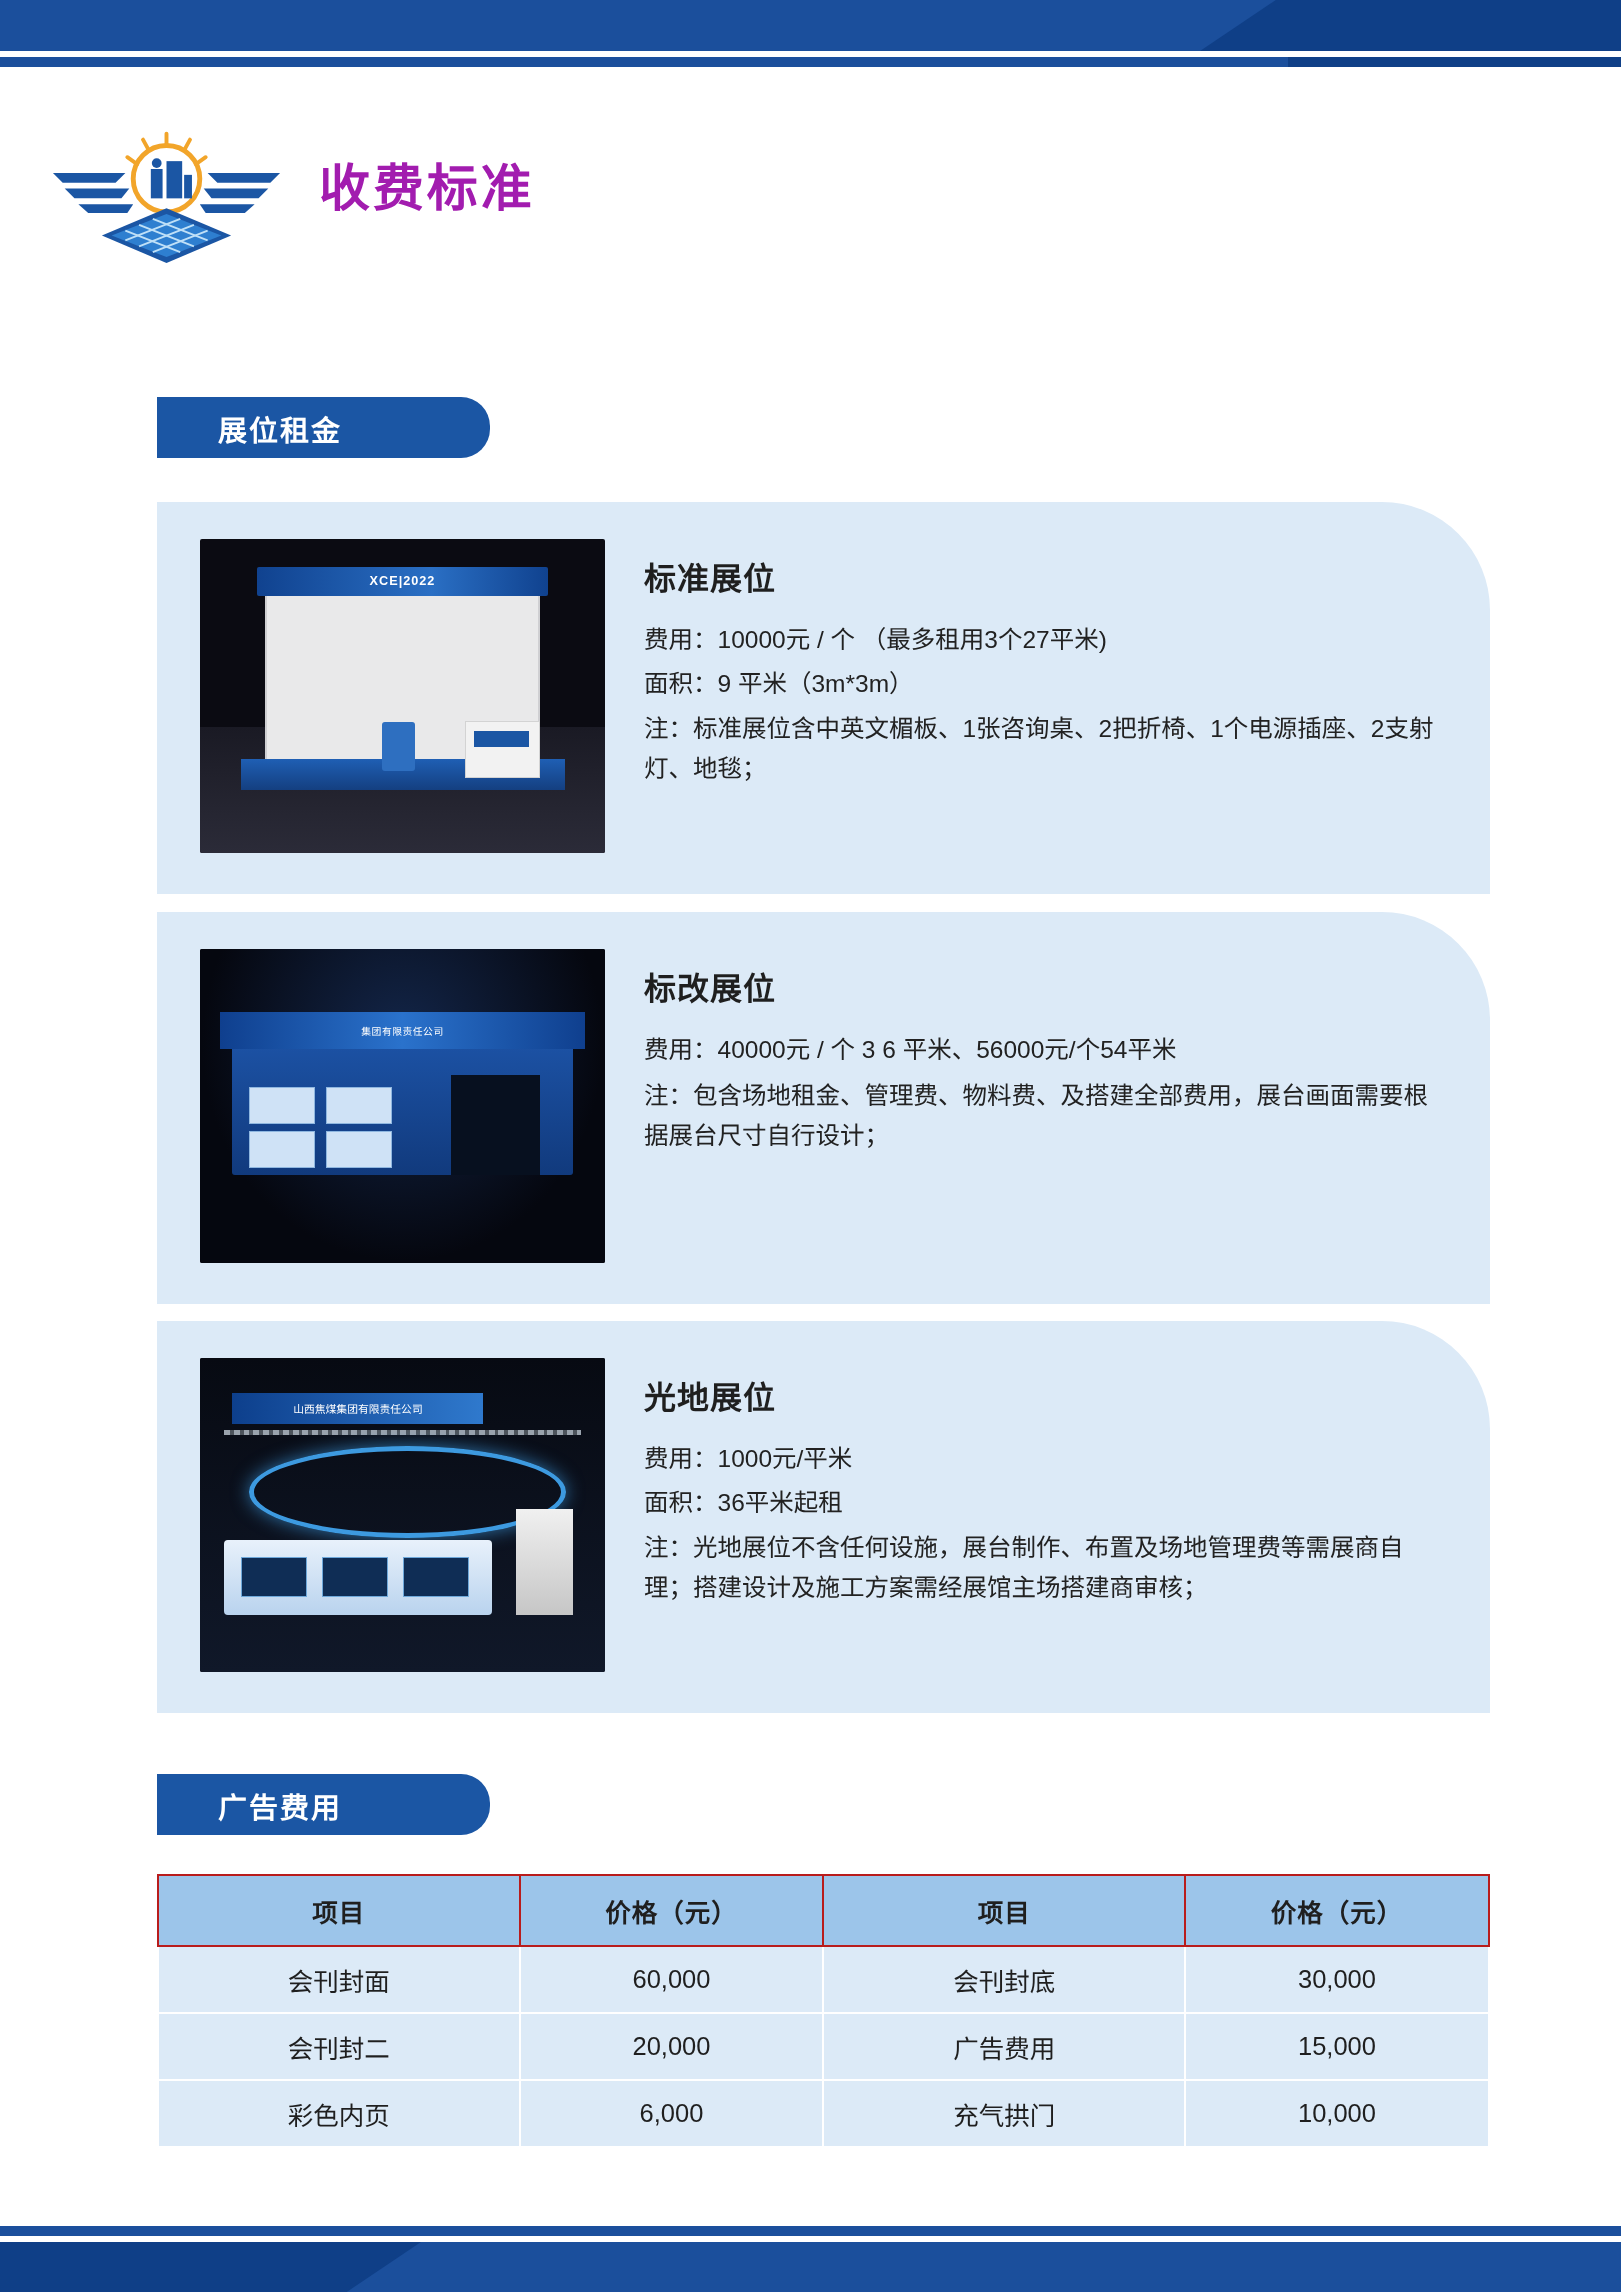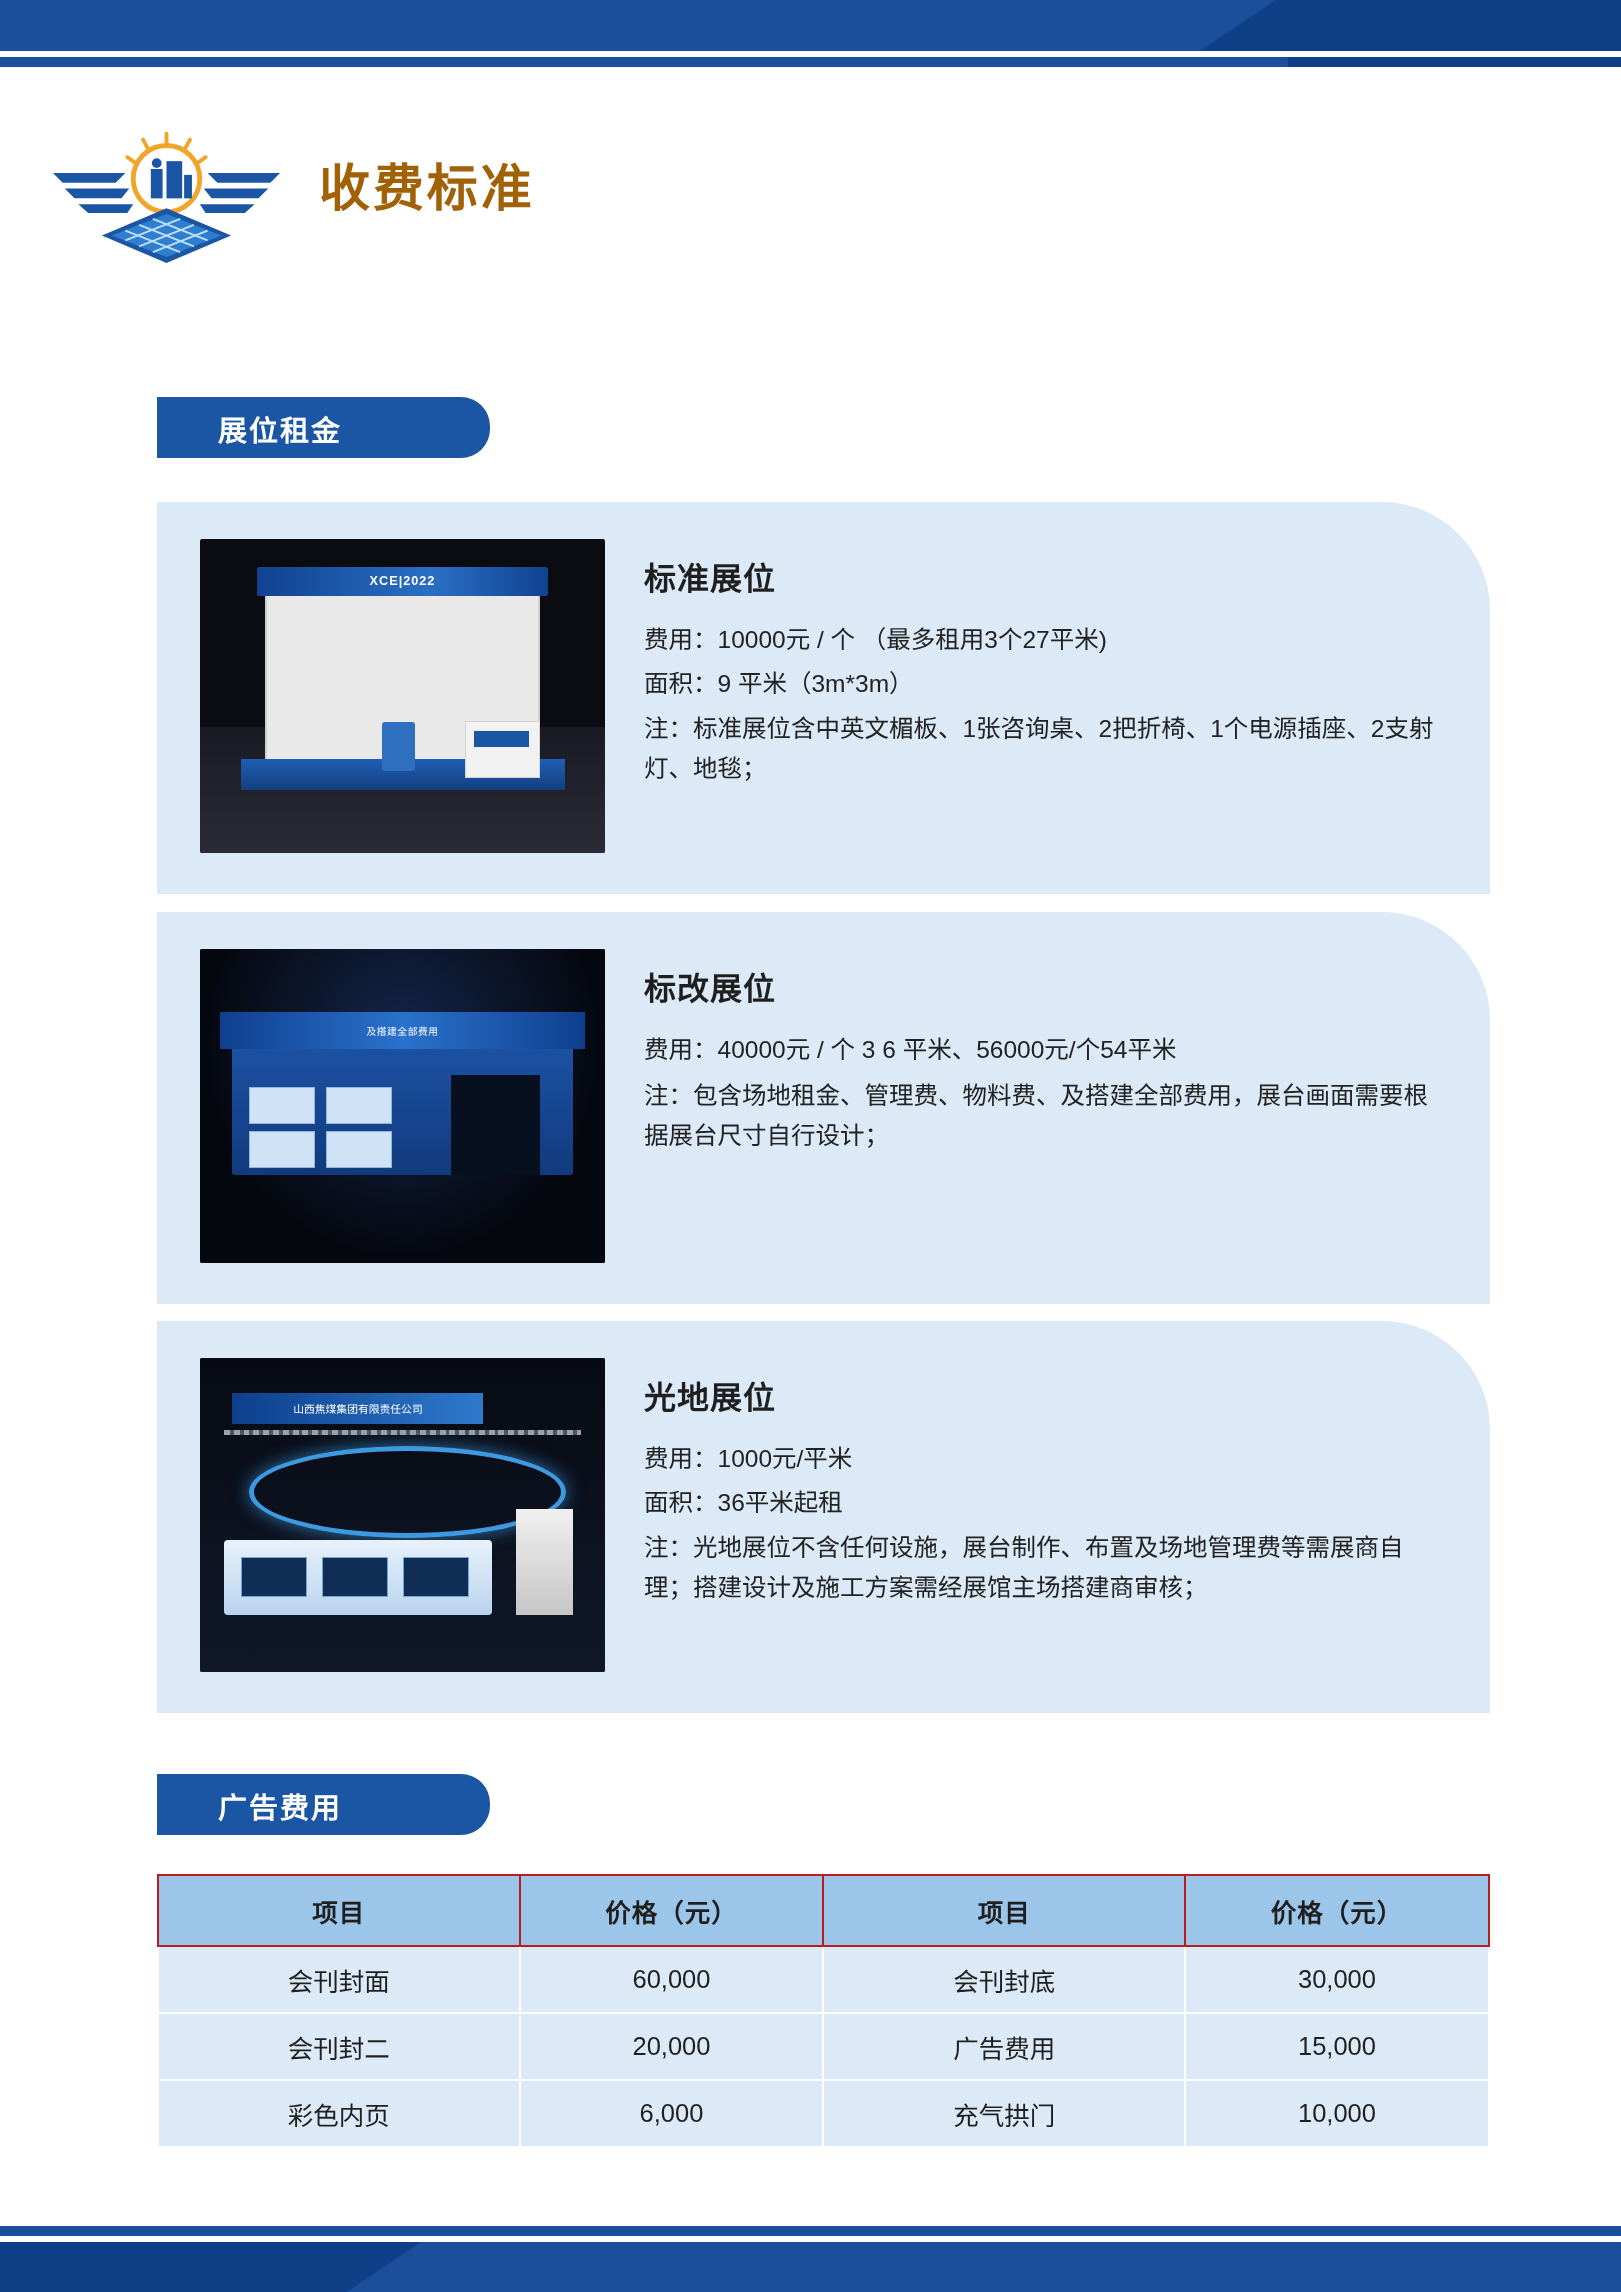--- a/index.html
+++ b/index.html
@@ -81,21 +81,21 @@
   }
   .logo {
     width: 235px;
     height: 147px;
     position: relative;
     flex: 0 0 auto;
   }
   .page-title {
     font-size: 51px;
     font-weight: bold;
-    color: #a16207;
+    color: #a21caf;
     letter-spacing: 2.9px;
     line-height: 1;
     padding-bottom: 5.9px;
   }
 
   
   .section-tab {
     position: absolute;
     height: 61px;
     width: 333px;
@@ -373,21 +373,21 @@
       <div class="card-line note">注：标准展位含中英文楣板、1张咨询桌、2把折椅、1个电源插座、2支射灯、地毯；</div>
     </div>
   </div>
 </div>
 
 <div class="card" style="top:912px; height:392px;">
   <div class="card-inner">
     <div class="card-photo">
       <div class="mb-hall"></div>
       <div class="mb-structure"></div>
-      <div class="mb-top">及搭建全部费用</div>
+      <div class="mb-top">集团有限责任公司</div>
       <div class="mb-dark"></div>
       <div class="mb-panel" style="left:12%; top:44%; width:16%; height:11%;"></div>
       <div class="mb-panel" style="left:31%; top:44%; width:16%; height:11%;"></div>
       <div class="mb-panel" style="left:12%; top:58%; width:16%; height:11%;"></div>
       <div class="mb-panel" style="left:31%; top:58%; width:16%; height:11%;"></div>
     </div>
     <div class="card-text">
       <div class="card-title">标改展位</div>
       <div class="card-line">费用：40000元 / 个 3 6 平米、56000元/个54平米</div>
       <div class="card-line note">注：包含场地租金、管理费、物料费、及搭建全部费用，展台画面需要根据展台尺寸自行设计；</div>

